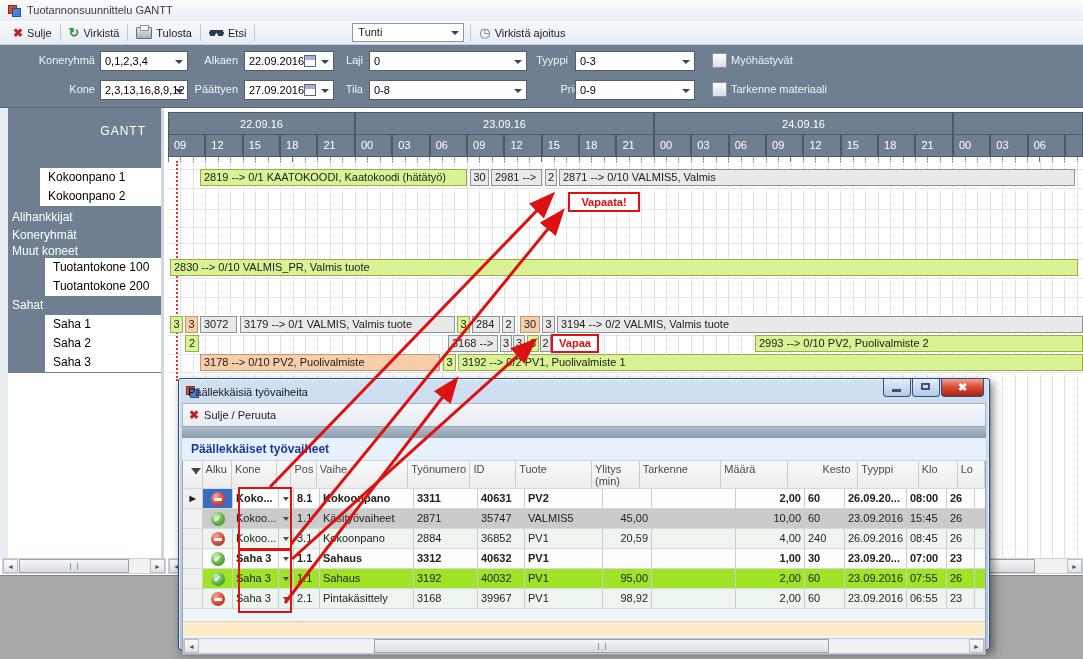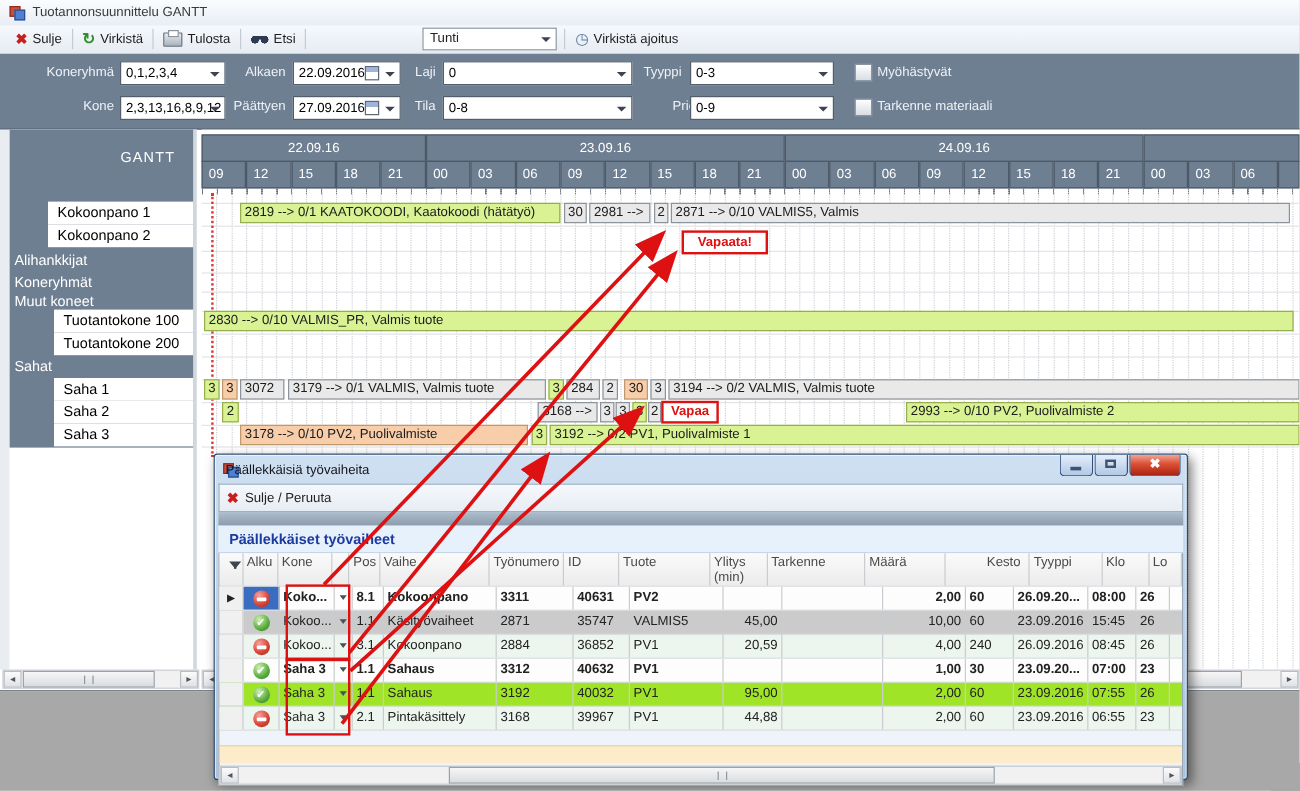--- a/index.html
+++ b/index.html
@@ -532,21 +532,21 @@
             <div class="tcell" style="width: 30px;">
               <span class="st err" style="display: block;"></span>
             </div>
             <div class="tcell" style="width: 46px;">Saha 3</div>
             <div class="tcell ddcell" style="width: 15px;"><span class="ddmini"></span></div>
             <div class="tcell" style="width: 26px;">2.1</div>
             <div class="tcell" style="width: 94px;">Pintakäsittely</div>
             <div class="tcell" style="width: 64px;">3168</div>
             <div class="tcell" style="width: 47px;">39967</div>
             <div class="tcell" style="width: 78px;">PV1</div>
-            <div class="tcell" style="width: 49px; text-align: right;">44,88</div>
+            <div class="tcell" style="width: 49px; text-align: right;">98,92</div>
             <div class="tcell" style="width: 84px;"></div>
             <div class="tcell" style="width: 69px; text-align: right;">2,00</div>
             <div class="tcell" style="width: 40px;">60</div>
             <div class="tcell" style="width: 62px;">23.09.2016</div>
             <div class="tcell" style="width: 40px;">06:55</div>
             <div class="tcell" style="width: 28px;">23</div>
           </div>
         </div>
       <div class="dlg-spacer"></div>
       <div class="dlg-peach"></div>

